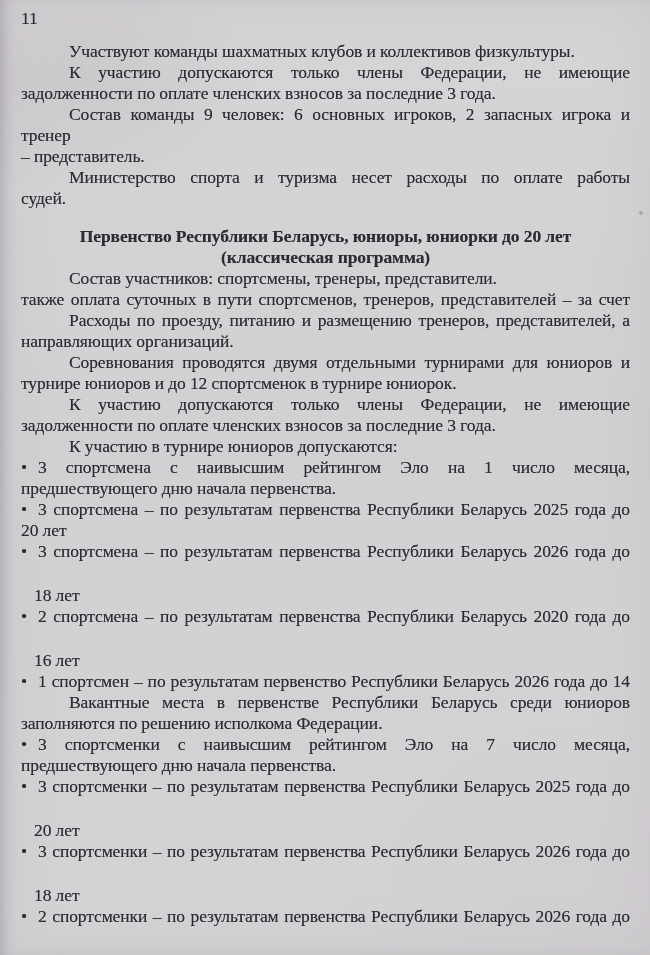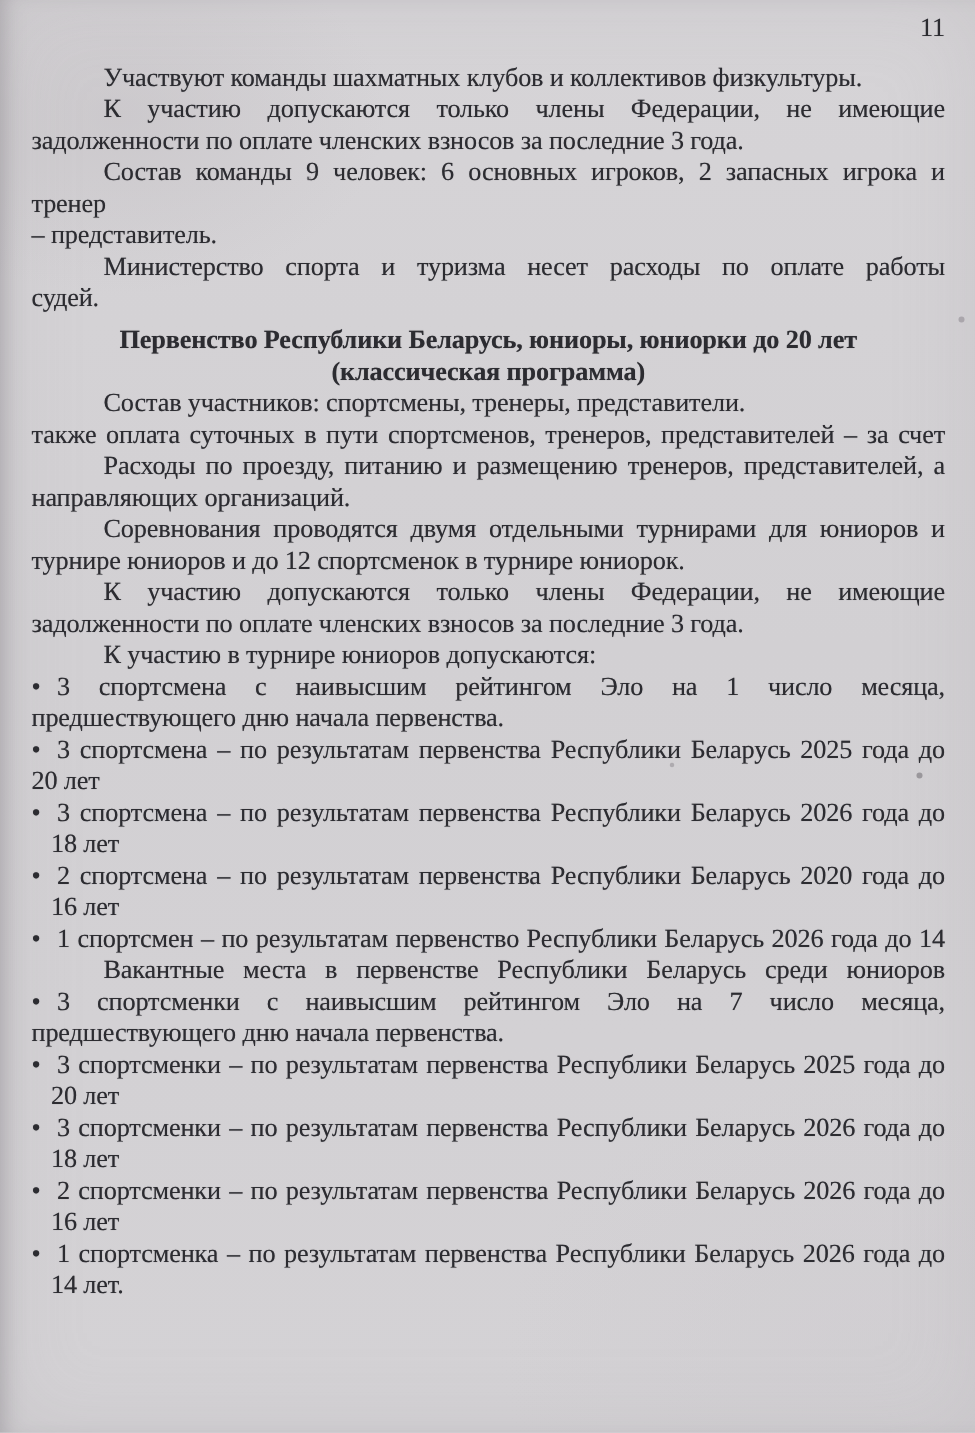--- a/index.html
+++ b/index.html
@@ -16,27 +16,27 @@
     text-shadow:0 0 .5px rgba(44,44,50,.55);
     background:
       radial-gradient(ellipse 300px 200px at 12% 8%, rgba(192,188,192,.45), transparent 60%),
       radial-gradient(ellipse 420px 320px at 90% 95%, rgba(206,203,207,.5), transparent 60%),
       linear-gradient(180deg,#d6d4d7 0%, #d2d0d3 45%, #d4d2d5 100%);
     box-shadow:
       inset 10px 0 14px -8px rgba(115,110,118,.4),
       inset 0 0 55px rgba(162,158,164,.22);
     overflow:hidden;
   }
-  .pageno{text-align:right;margin-bottom:12px;}
+  .pageno{text-align:left;margin-bottom:12px;}
   .ln{min-height:21px;}
   .j{text-align:justify;text-align-last:justify;}
   .ind{text-indent:48px;}
-  .ci{padding-left:13px;}
+  .ci{padding-left:13px;margin-top:23px;}
   .hd{font-weight:bold;text-align:center;}
-  .gt{margin-top:7px;text-align:center;}
+  .gt{margin-top:17px;text-align:center;}
   .bl{display:flex;}
   .mk{flex:0 0 17px;}
   .bt{flex:1 1 auto;min-width:0;}
   .specks{position:absolute;left:0;top:0;width:2px;height:2px;border-radius:50%;
     background:transparent;
     box-shadow:612px 516px 0 1px rgba(110,106,112,.55),
                447px 509px 0 .5px rgba(120,116,122,.4),
                640px 212px 0 1px rgba(125,120,126,.45),
                205px 118px 0 .5px rgba(130,126,132,.35);}
 </style>
@@ -97,20 +97,21 @@
     <span class="bt j">2 спортсмена – по результатам первенства Республики Беларусь 2020 года до</span>
   </div>
   <div class="ln ci">16 лет</div>
 
   <div class="ln bl">
     <span class="mk">•</span>
     <span class="bt j">1 спортсмен – по результатам первенство Республики Беларусь 2026 года до 14</span>
   </div>
 
   <div class="ln ind j">Вакантные места в первенстве Республики Беларусь среди юниоров</div>
+  <div class="ln">заполняются по решению исполкома Федерации.</div>
 
 
   <div class="ln bl">
     <span class="mk">•</span>
     <span class="bt j">3 спортсменки с наивысшим рейтингом Эло на 7 число месяца,</span>
   </div>
   <div class="ln">предшествующего дню начала первенства.</div>
 
   <div class="ln bl">
     <span class="mk">•</span>

